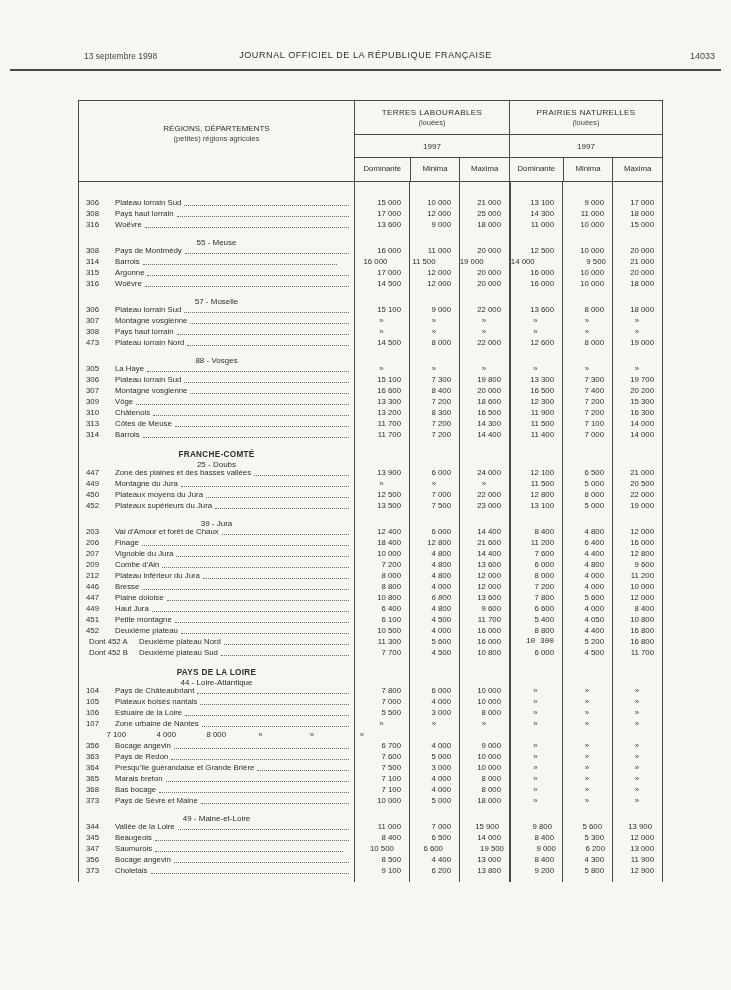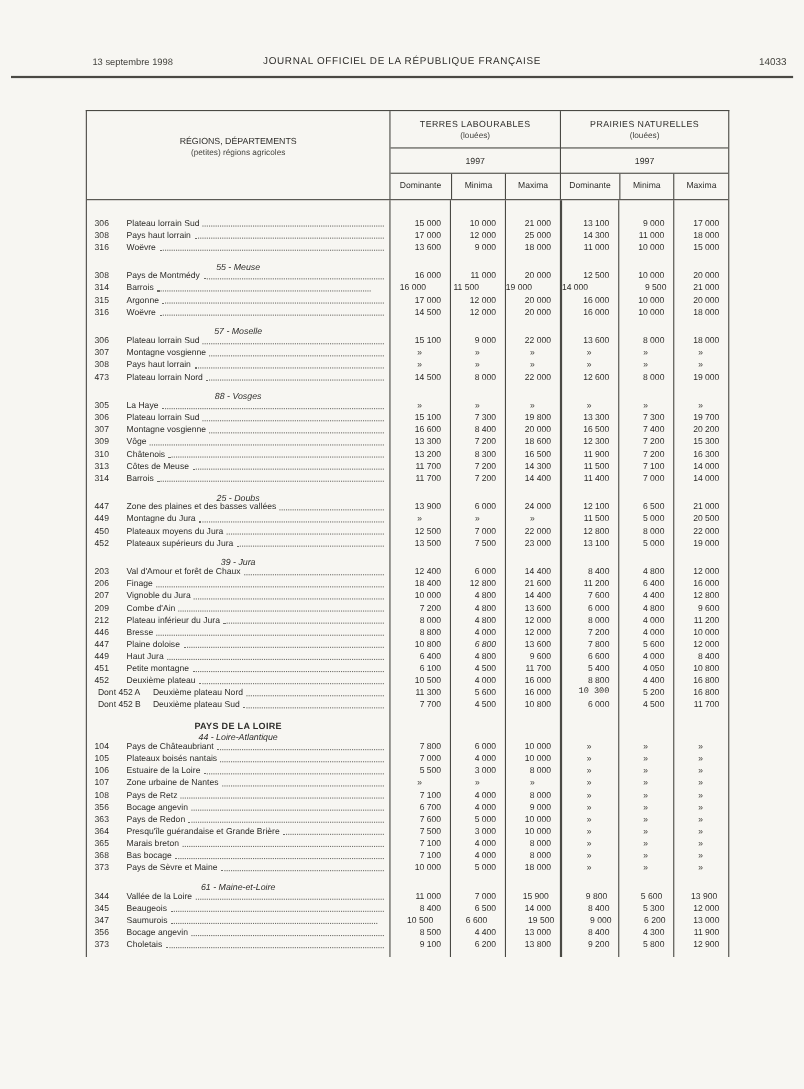--- a/index.html
+++ b/index.html
@@ -53,21 +53,21 @@
   .row{display:flex;height:11px;font-size:7.8px;line-height:11px;white-space:nowrap;}
   .c-label{width:275px;box-sizing:border-box;display:flex;padding-left:7px;padding-right:3px;}
   .code{flex:none;width:22px;}
   .lbl{flex:none;margin-left:7px;}
   .leader{flex:1;border-bottom:1px dotted #6e6d68;margin:0 2px 2.5px 3px;min-width:4px;}
   .dont .code{width:auto;min-width:44px;margin-left:3px;}
   .dont .lbl{margin-left:6px;}
   .c-num{box-sizing:border-box;text-align:right;padding-right:8px;}
   .c-num.sym{text-align:center;padding-right:0;color:var(--ink-soft);}
   .hrow{width:275px;text-align:center;box-sizing:border-box;}
-  .row-sub{font-size:8px;font-style:italic;padding-top:7px;height:15px;line-height:12px;}
+  .row-sub{font-size:8px;padding-top:7px;height:15px;line-height:12px;}
   .row-region{font-size:8.2px;font-weight:bold;letter-spacing:.3px;padding-top:9px;height:12px;line-height:12px;}
 </style>
 </head>
 <body>
 
 <div class="page-header">
   <span class="ph-date">13 septembre 1998</span>
   <div class="ph-title">JOURNAL OFFICIEL DE LA RÉPUBLIQUE FRANÇAISE</div>
   <span class="ph-page">14033</span>
   <div class="ph-rule"></div>
@@ -341,20 +341,21 @@
           <span class="lbl">Barrois</span>
           <span class="leader"></span>
         </div>
         <div class="c-num" style="width: 55px;">11 700</div>
         <div class="c-num" style="width: 50px;">7 200</div>
         <div class="c-num" style="width: 50px;">14 400</div>
         <div class="c-num" style="width: 53px;">11 400</div>
         <div class="c-num" style="width: 50px;">7 000</div>
         <div class="c-num" style="width: 50px;">14 000</div>
       </div>
+      <div class="hrow row-region"><span>FRANCHE-COMTÉ</span></div>
       <div class="hrow row-sub"><span>25 - Doubs</span></div>
       <div class="row">
         <div class="c-label">
           <span class="code">447</span>
           <span class="lbl">Zone des plaines et des basses vallées</span>
           <span class="leader"></span>
         </div>
         <div class="c-num" style="width: 55px;">13 900</div>
         <div class="c-num" style="width: 50px;">6 000</div>
         <div class="c-num" style="width: 50px;">24 000</div>
@@ -606,25 +607,20 @@
           <span class="leader"></span>
         </div>
         <div class="c-num sym" style="width: 55px;">»</div>
         <div class="c-num sym" style="width: 50px;">»</div>
         <div class="c-num sym" style="width: 50px;">»</div>
         <div class="c-num sym" style="width: 53px;">»</div>
         <div class="c-num sym" style="width: 50px;">»</div>
         <div class="c-num sym" style="width: 50px;">»</div>
       </div>
       <div class="row">
-        <div class="c-label">
-          <span class="code">108</span>
-          <span class="lbl">Pays de Retz</span>
-          <span class="leader"></span>
-        </div>
         <div class="c-num" style="width: 55px;">7 100</div>
         <div class="c-num" style="width: 50px;">4 000</div>
         <div class="c-num" style="width: 50px;">8 000</div>
         <div class="c-num sym" style="width: 53px;">»</div>
         <div class="c-num sym" style="width: 50px;">»</div>
         <div class="c-num sym" style="width: 50px;">»</div>
       </div>
       <div class="row">
         <div class="c-label">
           <span class="code">356</span>
@@ -696,21 +692,21 @@
           <span class="lbl">Pays de Sèvre et Maine</span>
           <span class="leader"></span>
         </div>
         <div class="c-num" style="width: 55px;">10 000</div>
         <div class="c-num" style="width: 50px;">5 000</div>
         <div class="c-num" style="width: 50px;">18 000</div>
         <div class="c-num sym" style="width: 53px;">»</div>
         <div class="c-num sym" style="width: 50px;">»</div>
         <div class="c-num sym" style="width: 50px;">»</div>
       </div>
-      <div class="hrow row-sub"><span>61 - Maine-et-Loire</span></div>
+      <div class="hrow row-sub"><span>49 - Maine-et-Loire</span></div>
       <div class="row">
         <div class="c-label">
           <span class="code">344</span>
           <span class="lbl">Vallée de la Loire</span>
           <span class="leader"></span>
         </div>
         <div class="c-num" style="width: 55px;">11 000</div>
         <div class="c-num" style="width: 50px;">7 000</div>
         <div class="c-num" style="width: 48px;">15 900</div>
         <div class="c-num" style="width: 53px;">9 800</div>

